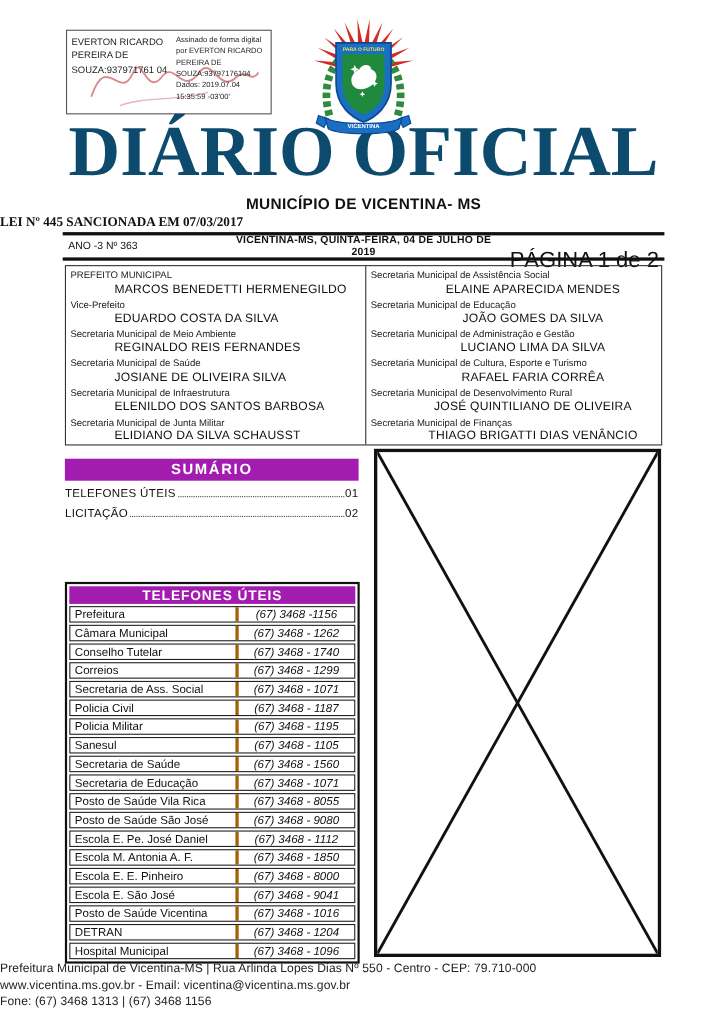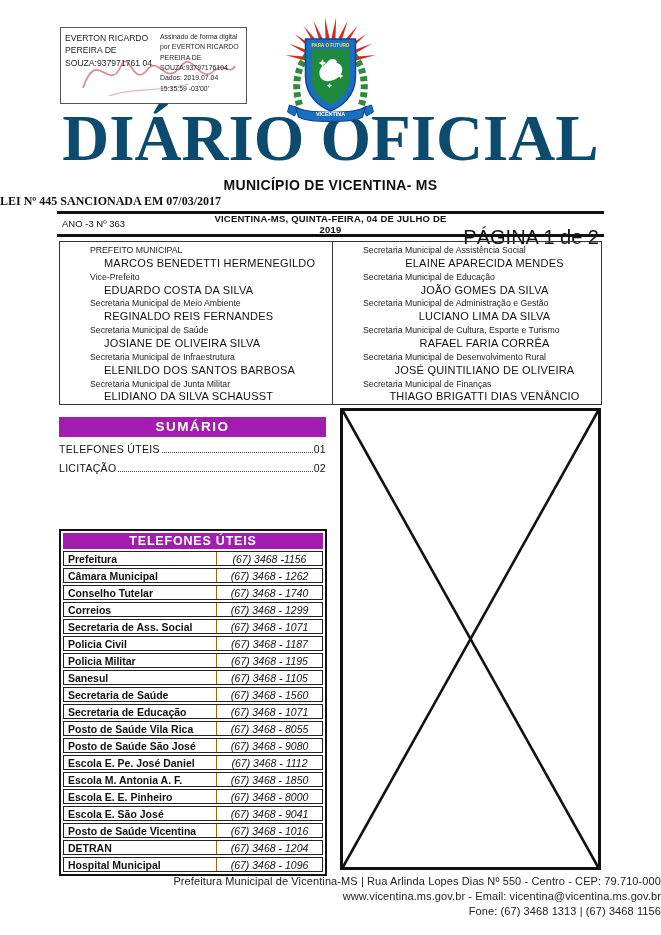--- a/index.html
+++ b/index.html
@@ -44,55 +44,55 @@
   .ed-page  { width:150px; text-align:right; font-size:20px;margin-top:28px; }
   
   .officials {
     position:absolute; left:59px; top:241px; width:543px; height:164px;
     border:1.5px solid #333; display:flex;
   }
   .off-col { padding:3px 4px 0 4px; }
   .off-col.left  { width:273px; border-right:1px solid #333; }
   .off-col.right { flex:1; }
   .official { margin-bottom:1px; }
-  .role  { font-size:8.7px; color:#222; line-height:1.25;margin-left:26px; }
+  .role  { font-size:8.7px; color:#222; line-height:1.25; }
   .oname { font-size:11px; font-weight:normal; letter-spacing:0.2px; line-height:1.35; padding-left:40px; white-space:nowrap; }
   .off-col.right .oname { padding-left:35px;text-align:center; }
   
   .summary { position:absolute; left:59px; top:417px; width:267px; }
   .black-bar {
     background:#a21caf; color:#fff; text-align:center; font-weight:bold;
   }
   .summary .black-bar { height:20px; line-height:20px; font-size:13.5px; letter-spacing:1.5px; }
   .sum-item { display:flex; align-items:baseline; font-size:10.5px; margin-top:6px; letter-spacing:0.3px; }
   .leader { flex:1; border-bottom:1.6px dotted #444; margin:0 1px 3px 2px; }
   
   .phones {
     position:absolute; left:59px; top:529px; width:268px;
     border:2px solid #111; padding:2px; background:#fff;
   }
   .phones .black-bar { height:16px; line-height:16px; font-size:12.5px; letter-spacing:0.8px; }
   .ph-row {
     display:flex; border:1px solid #222; margin-top:2px; height:15px; align-items:center;
   }
   .ph-name {
-    width:153px; padding-left:4px; font-size:10.5px; font-weight:bold;
-    border-right:1px solid #a16207; align-self:stretch; display:flex; align-items:center;
+    width:153px; padding-left:4px; font-size:10.5px; font-weight:normal;
+    border-right:3px solid #a16207; align-self:stretch; display:flex; align-items:center;
     white-space:nowrap; overflow:hidden;
   }
   .ph-num { flex:1; text-align:center; font-size:10.5px; font-style:italic; white-space:nowrap; }
   
   .xbox {
     position:absolute; left:340px; top:408px; width:261px; height:462px;
     border:3px solid #111;
   }
   .xbox svg { display:block; width:100%; height:100%; }
   
   .footer {
-    position:absolute; left:0; right:0; top:874px; text-align:right;
+    position:absolute; left:0; right:0; top:874px; text-align:left;
     font-size:11px; line-height:1.36; color:#222; letter-spacing:0.1px;
   }
 </style>
 </head>
 <body>
 
 <div id="page">
 
   <div class="sig-box">
     <svg class="sig-scribble" viewBox="0 0 170 66">

